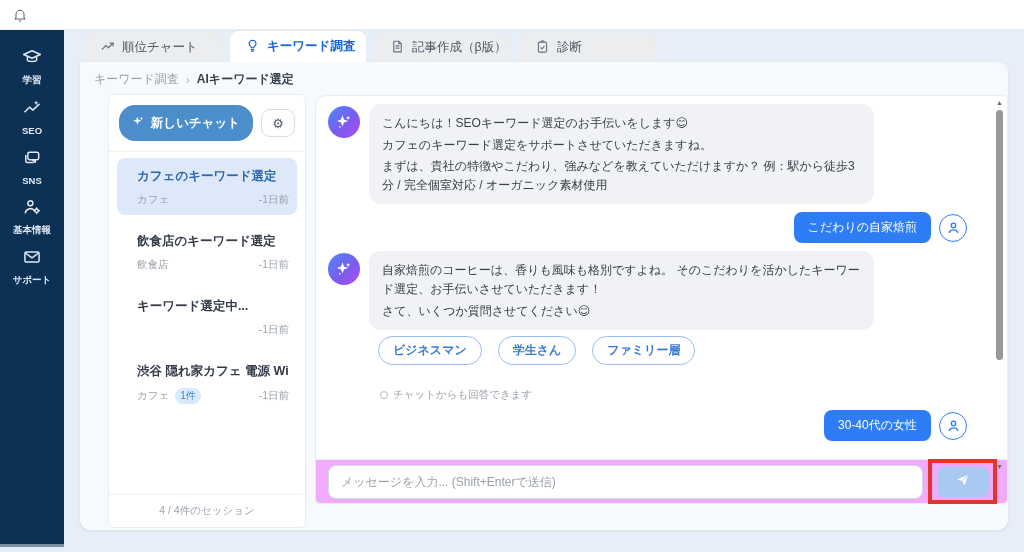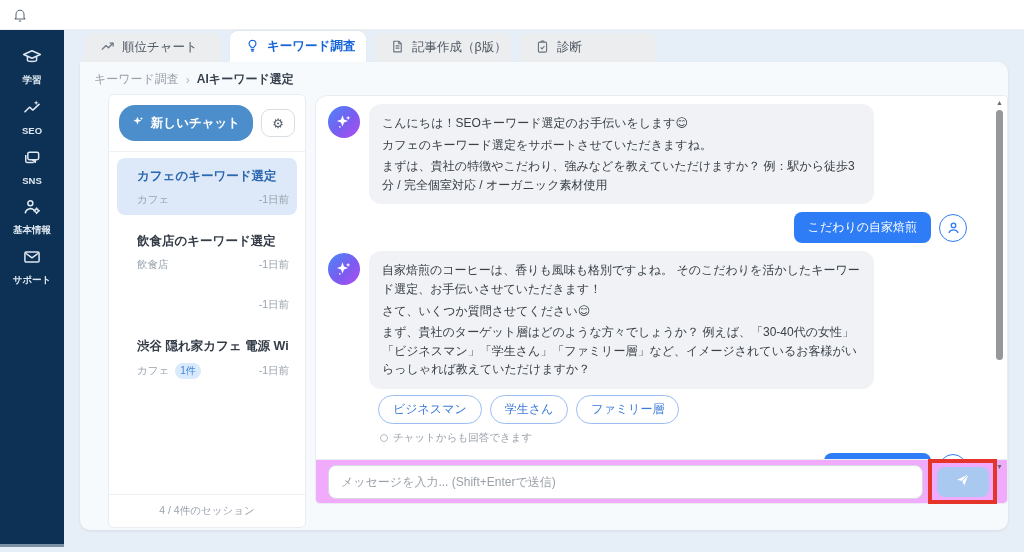--- a/index.html
+++ b/index.html
@@ -52,21 +52,21 @@
   
   .chat-panel { position:absolute; left:235px; top:33px; width:693px; height:409px; background:#fff; border:1px solid #e9edf1; border-radius:12px 4px 4px 4px; }
   .messages { position:absolute; left:0; right:14px; top:0; bottom:44px; padding:8px 0 0 12px; overflow:hidden; }
   .msg-row { display:flex; align-items:flex-start; gap:9px; margin-bottom:6px; padding-right:18px; }
   .ai-avatar { width:32px; height:32px; border-radius:50%; flex-shrink:0; background:linear-gradient(135deg,#4f83f7 5%,#7a5cf0 55%,#b14cf0 100%); display:flex; align-items:center; justify-content:center; margin-top:2px; }
   .bubble { background:#f0f2f5; border-radius:12px; padding:7px 13px; color:#3a4149; font-size:12px; line-height:1.55; max-width:505px; }
   .bubble p { margin:3px 0; }
   .user-row { display:flex; justify-content:flex-end; align-items:center; gap:8px; margin:8px 26px 8px 0; }
   .user-pill { background:#2e7df6; color:#fff; font-size:12px; font-weight:500; padding:7px 14px; border-radius:8px; cursor:pointer; }
   .user-avatar { width:28px; height:28px; border-radius:50%; border:1.6px solid #2e7df6; background:#fff; display:flex; align-items:center; justify-content:center; flex-shrink:0; }
-  .chips { display:flex; gap:8px; margin:4px 0 7px 50px; }
+  .chips { display:flex; gap:16px; margin:4px 0 23px 50px;font-weight:bold; }
   .chip { background:#fff; border:1.5px solid #9bbdf0; color:#3b79d8; border-radius:16px; padding:5px 14px; font-size:12px; cursor:pointer; }
   .hint { margin:0 0 6px 52px; color:#9aa2ab; font-size:10.5px; display:flex; align-items:center; gap:5px; }
   .hint-circle { width:8px; height:8px; border:1px solid #b7bec6; border-radius:50%; }
 
   
   .scrollbar { position:absolute; right:3px; top:3px; width:9px; height:372px; z-index:3; }
   .sb-arrow { color:#63696f; font-size:7px; line-height:8px; text-align:center; width:9px; cursor:pointer; }
   .sb-up { position:absolute; top:0; left:0; }
   .sb-down { position:absolute; bottom:0; left:0; }
   .sb-thumb { position:absolute; top:11px; left:1px; width:7px; height:250px; background:#96989b; border-radius:4px; cursor:grab; }
@@ -202,20 +202,21 @@
         <div class="session">
           <div class="s-title">飲食店のキーワード選定</div>
           <div class="s-sub">
             <span class="s-tagwrap">
                 <span>飲食店</span>
               </span>
             <span>-1日前</span>
           </div>
         </div>
         <div class="session">
+          <div class="s-title">キーワード選定中...</div>
           <div class="s-sub">
             <span class="s-tagwrap">
                 <span></span>
               </span>
             <span>-1日前</span>
           </div>
         </div>
         <div class="session">
           <div class="s-title">渋谷 隠れ家カフェ 電源 Wi-Fi</div>
           <div class="s-sub">
@@ -262,21 +263,20 @@
           <div class="ai-avatar">
               <svg viewBox="0 0 24 24" width="18" height="18">
                 <path d="M10 3 L12 8.5 L17.5 10.5 L12 12.5 L10 18 L8 12.5 L2.5 10.5 L8 8.5 Z" fill="#fff"></path>
                 <path d="M17.5 3.5 L18.3 5.7 L20.5 6.5 L18.3 7.3 L17.5 9.5 L16.7 7.3 L14.5 6.5 L16.7 5.7 Z" fill="#fff"></path>
                 <circle cx="6.5" cy="18.5" r="1.1" fill="#fff"></circle>
               </svg>
             </div>
           <div class="bubble">
             <p>自家焙煎のコーヒーは、香りも風味も格別ですよね。 そのこだわりを活かしたキーワード選定、お手伝いさせていただきます！</p>
             <p>さて、いくつか質問させてください😊</p>
-            <p>まず、貴社のターゲット層はどのような方々でしょうか？ 例えば、「30-40代の女性」「ビジネスマン」「学生さん」「ファミリー層」など、イメージされているお客様がいらっしゃれば教えていただけますか？</p>
           </div>
         </div>
 
         <div class="chips">
           <span class="chip">ビジネスマン</span>
           <span class="chip">学生さん</span>
           <span class="chip">ファミリー層</span>
         </div>
 
         <div class="hint">

